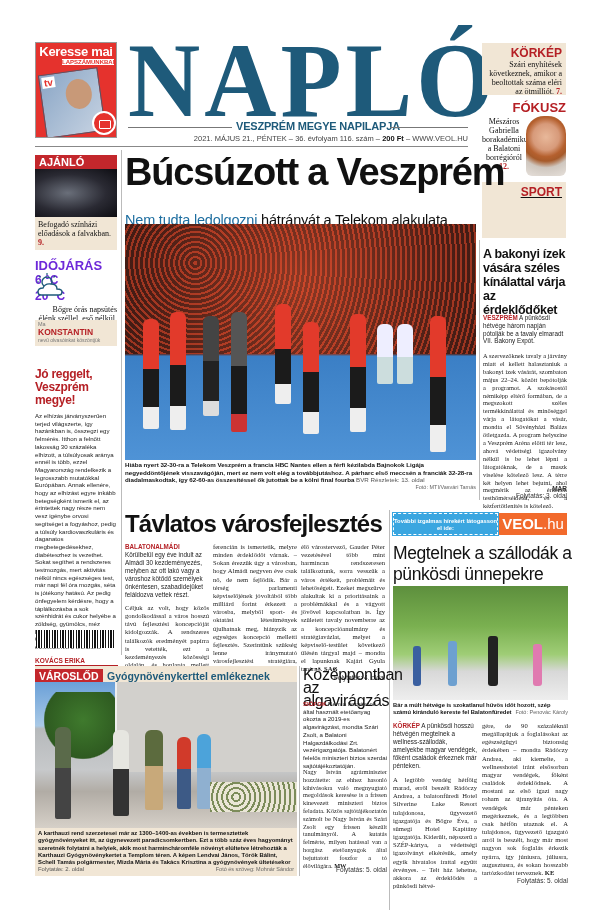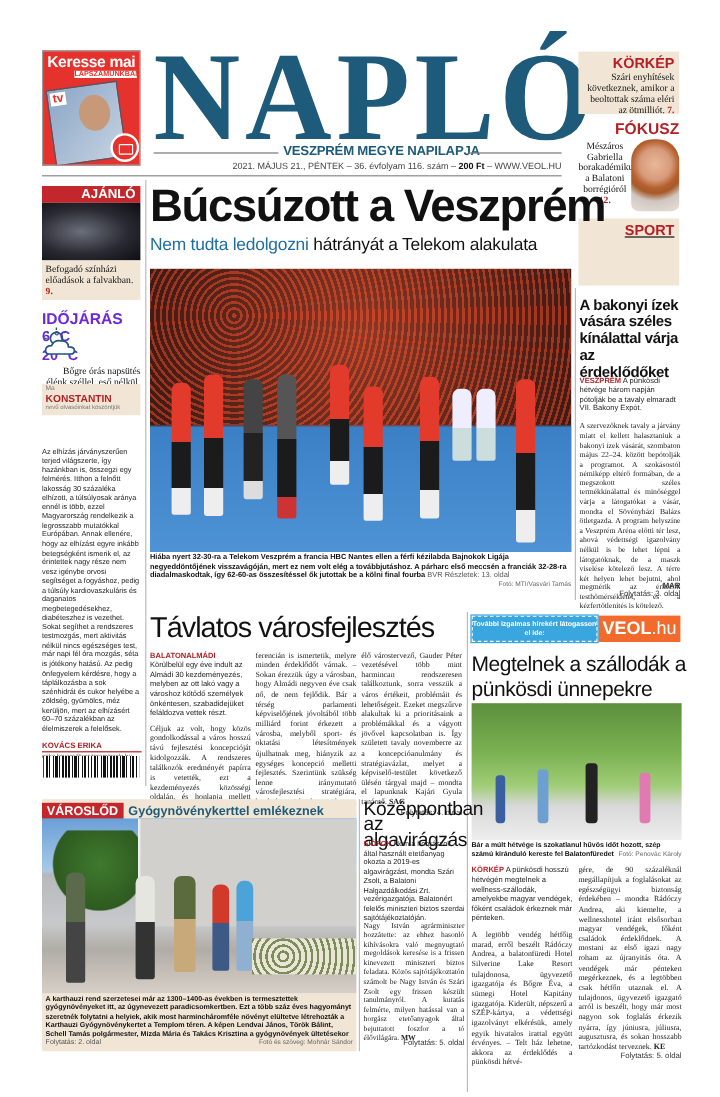--- a/index.html
+++ b/index.html
@@ -27,21 +27,21 @@
   #masthead-info b { color:#111; }
   .hrule { position:absolute; height:1px; background:#888; }
 
   
   .teaser-box { background: #f1e6d5; padding: 3px 4px; }
   .teaser-title { color: #b52025; font-weight: bold; font-size: 12px; text-align: right; }
   .teaser-text { font-family: "Liberation Serif", serif; font-size: 8px; line-height: 9px; text-align: right; }
   .pg { color: #b52025; font-weight: bold; }
 
   
-  .red-label { background: #c3272c; color: #fff; font-weight: bold; font-size: 11px; padding: 1px 4px; text-align: right; }
+  .red-label { background: #c3272c; color: #fff; font-weight: bold; font-size: 11px; padding: 1px 4px; }
   .temp { color: #6d28d9; font-weight: bold; font-size: 12px; }
 
   .body-text { font-family: "Liberation Serif", serif; font-size: 6.6px; line-height: 8.15px; text-align: justify; color: #222; }
   .body-sans { font-family: "Liberation Sans", sans-serif; font-size: 6.3px; line-height: 8px; color:#222; }
   .kicker { color: #b52025; font-weight: bold; }
   .folyt { text-align: right; font-family: "Liberation Sans", sans-serif; font-size: 6.5px; color:#333; }
 
   
   .photo { overflow: hidden; position: absolute; }
   .handball { background:
@@ -118,30 +118,31 @@
   <div class="teaser-text" style="margin-top:2px;">Bőgre órás napsütés élénk széllel, eső nélkül.</div>
 </div>
 
 <div class="abs teaser-box" style="left:35px;top:320px;width:82px;height:26px;padding:1px 3px;">
   <div style="font-size:5.5px;color:#777;">Ma</div>
   <div style="font-size:8.5px;font-weight:bold;color:#b52025;">KONSTANTIN</div>
   <div style="font-size:5px;color:#777;">nevű olvasóinkat köszöntjük</div>
 </div>
 
 <div class="abs" style="left:35px;top:368px;width:83px;">
+  <div style="font-size:12px;font-weight:bold;color:#b52025;line-height:13px;letter-spacing:-0.3px;">Jó reggelt, Veszprém megye!</div>
   <div class="body-sans" style="margin-top:5px;font-size:6.1px;line-height:7.7px;">Az elhízás járványszerűen terjed világszerte, így hazánkban is, összegzi egy felmérés. Itthon a felnőtt lakosság 30 százaléka elhízott, a túlsúlyosak aránya ennél is több, ezzel Magyarország rendelkezik a legrosszabb mutatókkal Európában. Annak ellenére, hogy az elhízást egyre inkább betegségként ismerik el, az érintettek nagy része nem vesz igénybe orvosi segítséget a fogyáshoz, pedig a túlsúly kardiovaszkuláris és daganatos megbetegedésekhez, diabéteszhez is vezethet. Sokat segíthet a rendszeres testmozgás, mert aktivitás nélkül nincs egészséges test, már napi fél óra mozgás, séta is jótékony hatású. Az pedig önfegyelem kérdésre, hogy a táplálkozásba a sok szénhidrát és cukor helyébe a zöldség, gyümölcs, méz kerüljön, mert az elhízásért 60–70 százalékban az élelmiszerek a felelősek.</div>
   <div style="margin-top:6px;font-size:6.5px;font-weight:bold;color:#b52025;border-bottom:1px solid #b52025;padding-bottom:1px;">KOVÁCS ERIKA</div>
   <div style="font-size:5px;color:#444;margin-top:1px;">erika.kovacs@veszpreminaplo.hu</div>
 </div>
 <div class="abs" style="left:36px;top:630px;width:80px;height:18px;background:repeating-linear-gradient(90deg,#111 0 1px,#fff 1px 2px,#111 2px 4px,#fff 4px 5px,#111 5px 6px,#fff 6px 8px);"></div>
 
 <div class="hrule" style="left:121px;top:150px;width:1px;height:505px;background:#bbb;"></div>
 
 <div class="abs" style="left:125px;top:152px;width:350px;font-size:38px;font-weight:bold;letter-spacing:-1.2px;line-height:40px;white-space:nowrap;">Búcsúzott a Veszprém</div>
-<div class="abs" style="left:125px;top:196px;width:350px;font-size:14.5px;white-space:nowrap;letter-spacing:-0.2px;">
+<div class="abs" style="left:125px;top:212px;width:350px;font-size:14.5px;white-space:nowrap;letter-spacing:-0.2px;">
   <span style="color:#1e6ea0;">Nem tudta ledolgozni</span>
   <span>hátrányát a Telekom alakulata</span>
 </div>
 
 <div class="photo handball" style="left:125px;top:224px;width:351px;height:236px;">
 
   <div style="position:absolute;left:0;top:0;width:100%;height:55%;background:repeating-radial-gradient(circle at 20% 30%,rgba(220,70,40,.55) 0 2px,rgba(40,20,15,.3) 2px 5px);"></div>
 
   <div class="player" style="left:18px;top:95px;height:110px;background:linear-gradient(#e23a2b 0 45%,#1b1b1b 45% 80%,#eee 80%);"></div>
   <div class="player" style="left:45px;top:88px;height:118px;background:linear-gradient(#e23a2b 0 45%,#1b1b1b 45% 80%,#eee 80%);"></div>
@@ -165,21 +166,21 @@
 <div class="abs" style="left:483px;top:247px;width:85px;font-size:12.5px;font-weight:bold;line-height:14px;letter-spacing:-0.3px;">A bakonyi ízek vására széles kínálattal várja az érdeklődőket</div>
 <div class="abs body-sans" style="left:483px;top:314px;width:84px;font-size:6.3px;line-height:7.8px;">
   <span class="kicker">VESZPRÉM</span> <span>A pünkösdi hétvége három napján pótolják be a tavaly elmaradt VII. Bakony Expót.</span>
 </div>
 <div class="abs body-text" style="left:483px;top:352px;width:84px;font-size:6.4px;line-height:7.9px;">A szervezőknek tavaly a járvány miatt el kellett halasztaniuk a bakonyi ízek vásárát, szombaton május 22–24. között bepótolják a programot. A szokásostól némiképp eltérő formában, de a megszokott széles termékkínálattal és minőséggel várja a látogatókat a vásár, mondta el Sövényházi Balázs ötletgazda. A program helyszíne a Veszprém Aréna előtti tér lesz, ahová védettségi igazolvány nélkül is be lehet lépni a látogatóknak, de a maszk viselése kötelező lesz. A térre két helyen lehet bejutni, ahol megmérik az érkezők testhőmérsékletét, és a kézfertőtlenítés is kötelező.</div>
 <div class="abs" style="left:483px;top:485px;width:84px;">
   <div class="folyt" style="font-weight:bold;">MAR</div>
   <div class="folyt">Folytatás: 3. oldal</div>
 </div>
 
-<div class="abs" style="left:125px;top:510px;width:260px;font-size:24px;font-weight:normal;letter-spacing:-0.8px;white-space:nowrap;">Távlatos városfejlesztés</div>
+<div class="abs" style="left:125px;top:510px;width:260px;font-size:24px;font-weight:bold;letter-spacing:-0.8px;white-space:nowrap;">Távlatos városfejlesztés</div>
 <div class="abs" style="left:125px;top:543px;width:84px;">
   <div class="body-sans"><span class="kicker">BALATONALMÁDI</span> <span>Körülbelül egy éve indult az Almádi 30 kezdeményezés, melyben az ott lakó vagy a városhoz kötődő személyek önkéntesen, szabadidejüket feláldozva vettek részt.</span></div>
   <div class="body-text" style="margin-top:5px;">Céljuk az volt, hogy közös gondolkodással a város hosszú távú fejlesztési koncepcióját kidolgozzák. A rendszeres találkozók eredményét papírra is vetették, ezt a kezdeményezés közösségi oldalán, és honlapja mellett május 28-án kon-</div>
 </div>
 <div class="abs body-text" style="left:213px;top:543px;width:84px;">ferencián is ismertetik, melyre minden érdeklődőt várnak. – Sokan érezzük úgy a városban, hogy Almádi negyven éve csak nő, de nem fejlődik. Bár a térség parlamenti képviselőjének jóvoltából több milliárd forint érkezett a városba, melyből sport- és oktatási létesítmények újulhatnak meg, hiányzik az egységes koncepció melletti fejlesztés. Szerintünk szükség lenne iránymutató városfejlesztési stratégiára, konkrét ötletekre és a magántőke bevonására. A városban</div>
 <div class="abs" style="left:301px;top:543px;width:84px;">
   <div class="body-text"><span>élő várostervező, Gauder Péter vezetésével több mint harmincan rendszeresen találkoztunk, sorra vesszük a város értékeit, problémáit és lehetőségeit. Ezeket megszűrve alakultak ki a prioritásaink a problémákkal és a vágyott jövővel kapcsolatban is. Így született tavaly novemberre az a koncepcióanulmány és stratégiavázlat, melyet a képviselő-testület következő ülésén tárgyal majd – mondta el lapunknak Kajári Gyula tanárnő.</span> <b>SAG</b></div>
   <div class="folyt">Folytatás: 4. oldal</div>
 </div>
 

